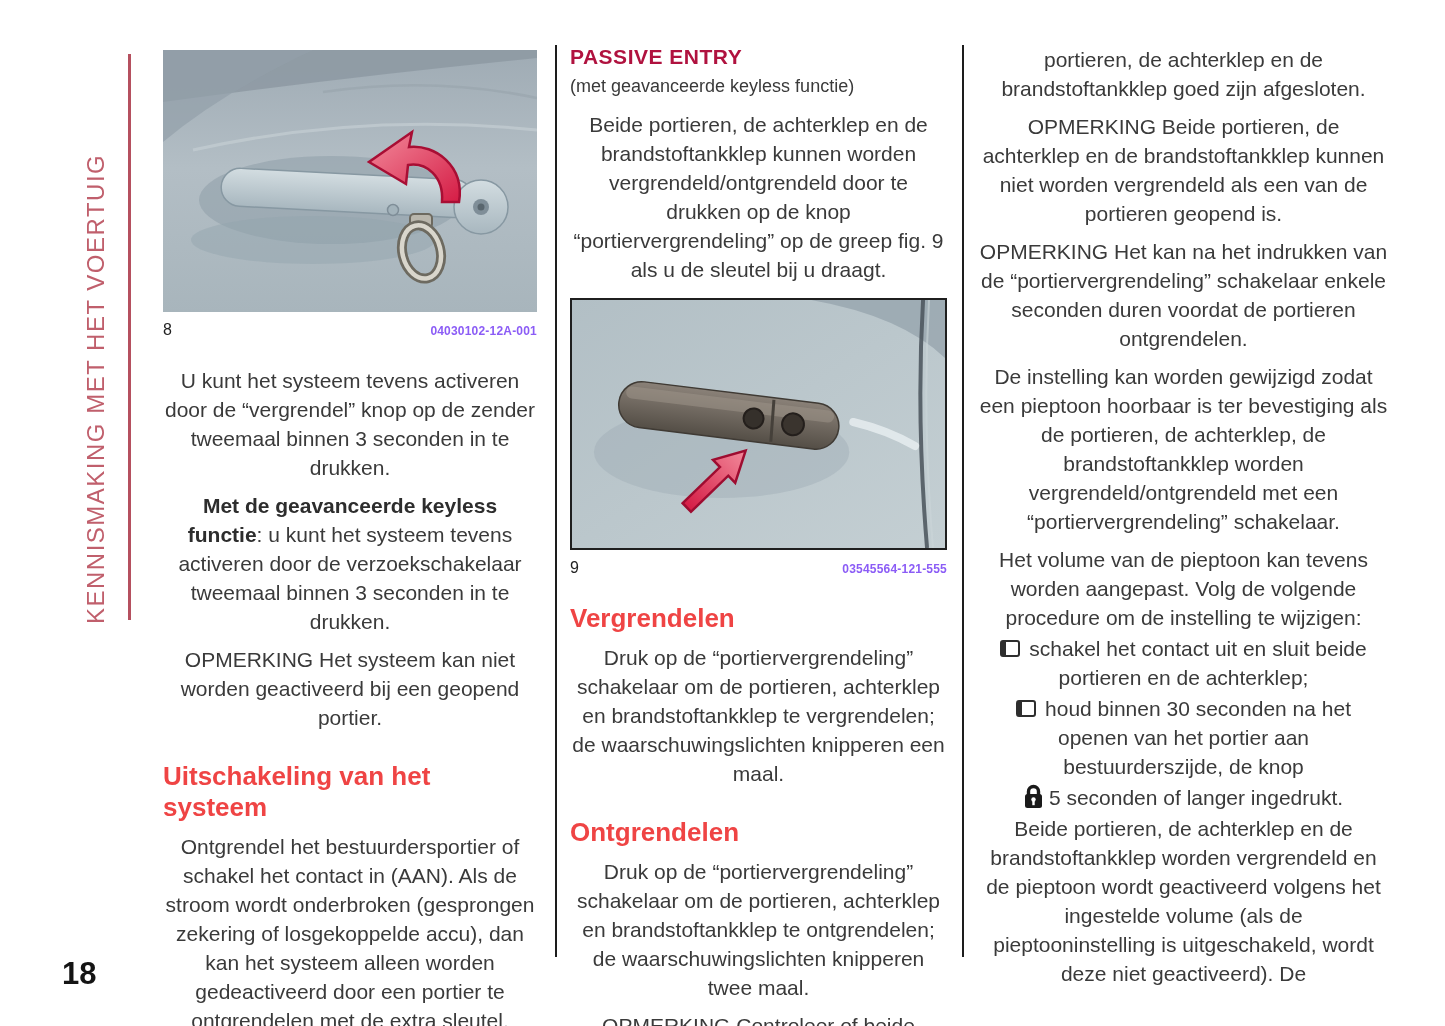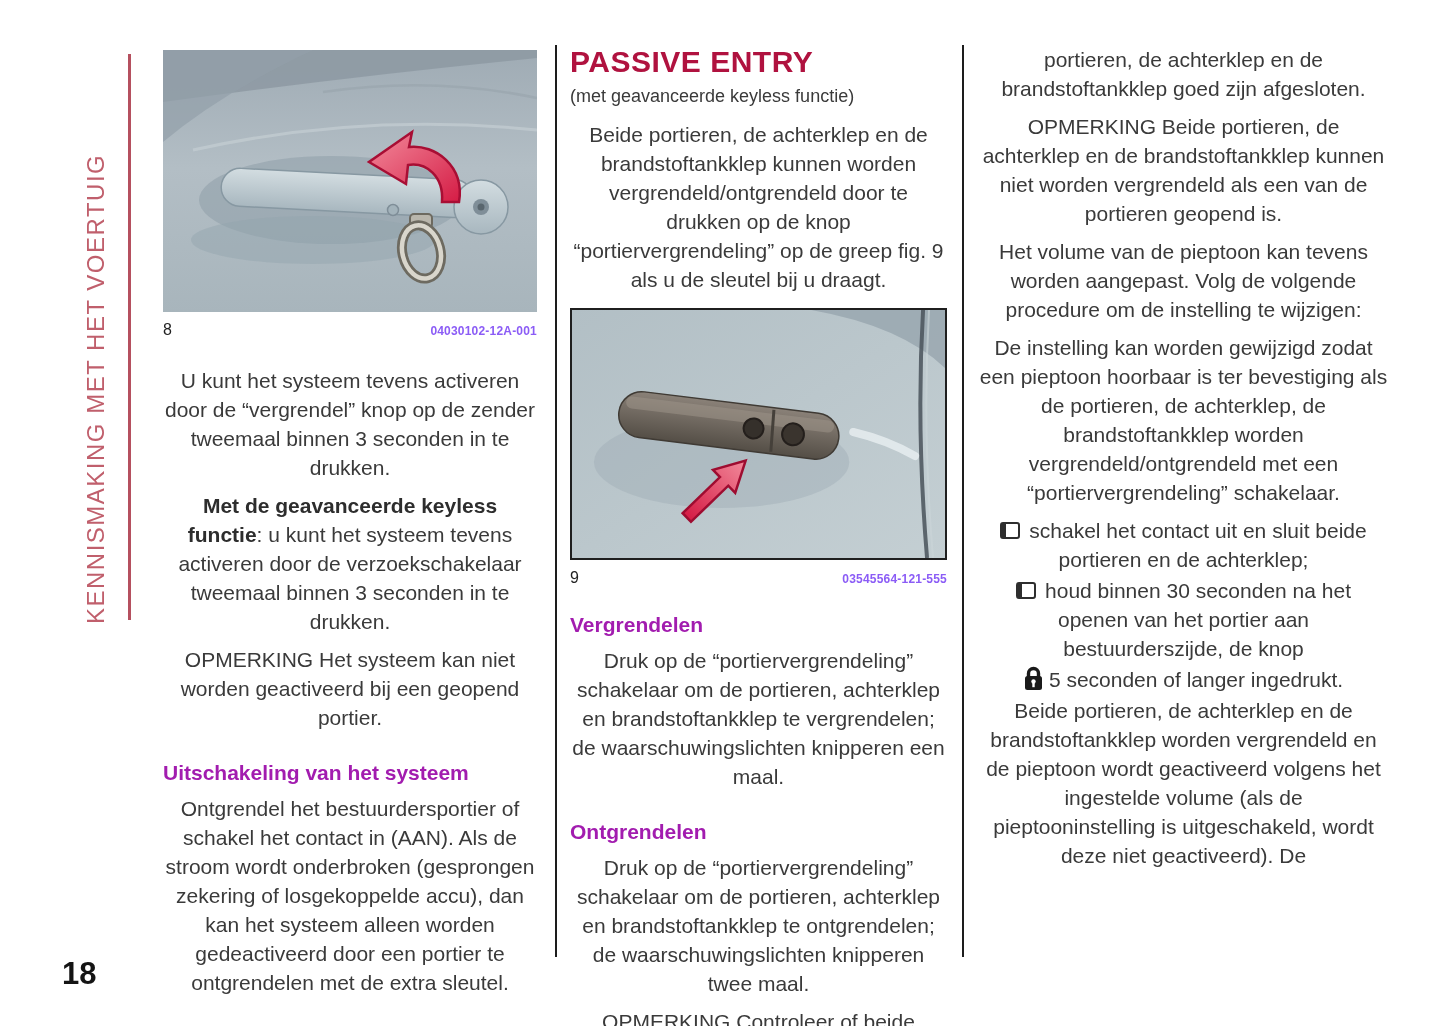--- a/index.html
+++ b/index.html
@@ -23,22 +23,22 @@
   .figure svg{display:block;width:100%;height:100%;}
   #fig8-box{height:262px;margin-top:5px;}
   #fig9-box{height:252px;border:2px solid #1f1f1f;margin-top:14px;box-sizing:border-box;}
   .caption-row{display:flex;justify-content:space-between;align-items:baseline;margin-top:9px;}
   .fig-number{font-size:16px;color:#222;}
   .fig-code{font-size:12px;font-weight:bold;color:#8b5cf6;letter-spacing:.2px;}
   
   p{font-size:21px;line-height:29px;margin:9px 0;color:#3a3a3a;text-align:center;}
   p.tight{margin:2px 4px;}
   .bold{font-weight:bold;color:#2d2d2d;}
-  h3.red-head{font-size:21px;font-weight:bold;color:#a21caf;margin:29px 0 5px 0;}
-  h1.title{font-size:30px;font-weight:800;color:#b0123f;margin:0;letter-spacing:.5px;}
+  h3.red-head{font-size:26px;font-weight:bold;color:#ef4444;margin:29px 0 5px 0;}
+  h1.title{font-size:21px;font-weight:800;color:#b0123f;margin:0;letter-spacing:.5px;}
   .subtitle{font-size:18px;line-height:28px;margin:3px 0 10px 0;}
   #col1 .body-start{margin-top:27px;}
   
   .sq{display:inline-block;width:12px;height:13px;border:2px solid #2e2e2e;border-left-width:6px;
       border-radius:3px;margin-right:9px;vertical-align:-1px;}
   
   .lock{display:inline-block;vertical-align:-4px;margin-right:6px;}
 </style>
 </head>
 <body>
@@ -148,22 +148,23 @@
     <h3 class="red-head" style="margin-top:26px">Vergrendelen</h3>
     <p>Druk op de “portiervergrendeling” schakelaar om de portieren, achterklep en brandstoftankklep te vergrendelen; de waarschuwingslichten knipperen een maal.</p>
     <h3 class="red-head">Ontgrendelen</h3>
     <p>Druk op de “portiervergrendeling” schakelaar om de portieren, achterklep en brandstoftankklep te ontgrendelen; de waarschuwingslichten knipperen twee maal.</p>
     <p>OPMERKING Controleer of beide</p>
   </div>
 
   <div class="col" id="col3">
     <p style="margin-top:0">portieren, de achterklep en de brandstoftankklep goed zijn afgesloten.</p>
     <p>OPMERKING Beide portieren, de achterklep en de brandstoftankklep kunnen niet worden vergrendeld als een van de portieren geopend is.</p>
+    <p>OPMERKING Het kan na het indrukken van de “portiervergrendeling” schakelaar enkele seconden duren voordat de portieren ontgrendelen.</p>
+    <p>De instelling kan worden gewijzigd zodat een pieptoon hoorbaar is ter bevestiging als de portieren, de achterklep, de brandstoftankklep worden vergrendeld/ontgrendeld met een “portiervergrendeling” schakelaar.</p>
     <p style="margin-bottom:2px">Het volume van de pieptoon kan tevens worden aangepast. Volg de volgende procedure om de instelling te wijzigen:</p>
-    <p>De instelling kan worden gewijzigd zodat een pieptoon hoorbaar is ter bevestiging als de portieren, de achterklep, de brandstoftankklep worden vergrendeld/ontgrendeld met een “portiervergrendeling” schakelaar.</p>
     <p class="tight"><span class="sq"></span><span>schakel het contact uit en sluit beide portieren en de achterklep;</span></p>
     <p class="tight"><span class="sq"></span><span>houd binnen 30 seconden na het openen van het portier aan bestuurderszijde, de knop</span></p>
     <p class="tight">
       <svg class="lock" width="19" height="25" viewBox="0 0 19 25">
         <path d="M4.5,11 V7.5 a5,5 0 0 1 10,0 V11" fill="none" stroke="#1a1a1a" stroke-width="3.4"></path>
         <rect x="1" y="10" width="17" height="14" rx="2.5" fill="#1a1a1a"></rect>
         <circle cx="9.5" cy="15.5" r="2.2" fill="#ffffff"></circle>
         <rect x="8.3" y="17" width="2.4" height="4.2" fill="#ffffff"></rect>
       </svg><span>5 seconden of langer ingedrukt.</span></p>
     <p class="tight">Beide portieren, de achterklep en de brandstoftankklep worden vergrendeld en de pieptoon wordt geactiveerd volgens het ingestelde volume (als de pieptooninstelling is uitgeschakeld, wordt deze niet geactiveerd). De</p>

